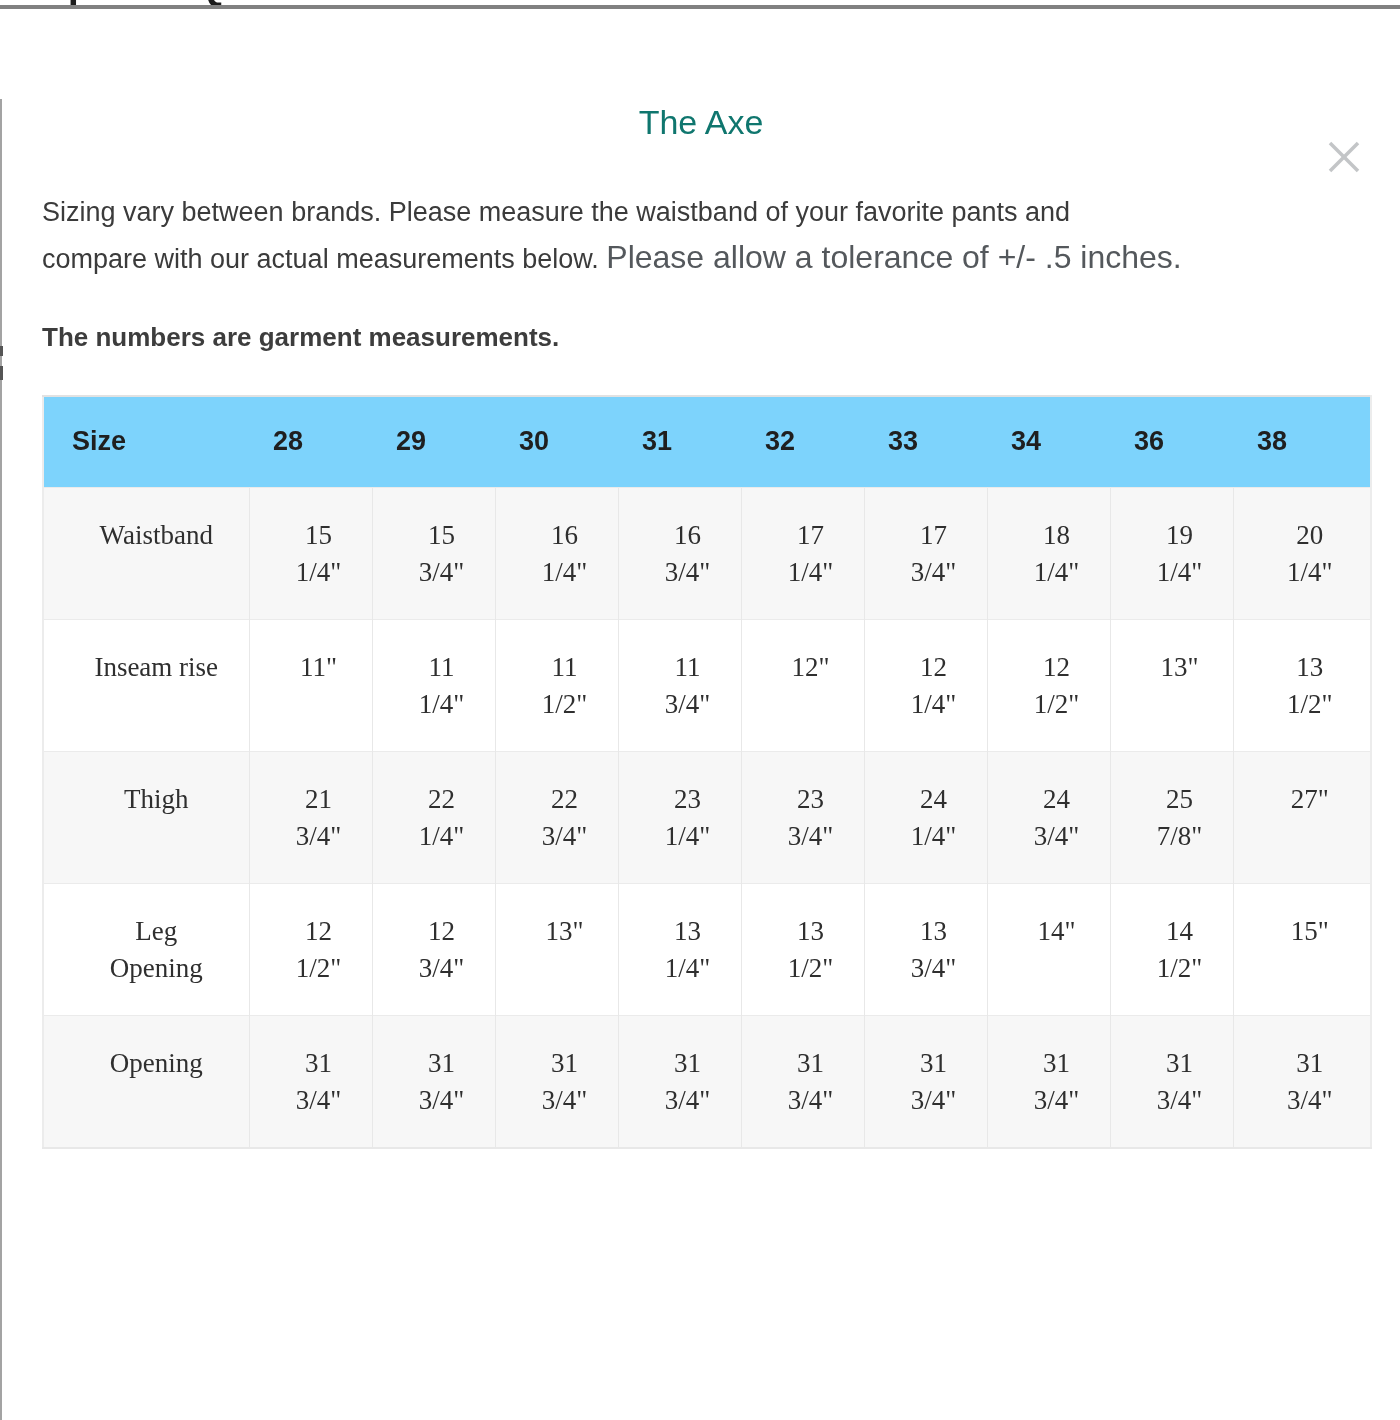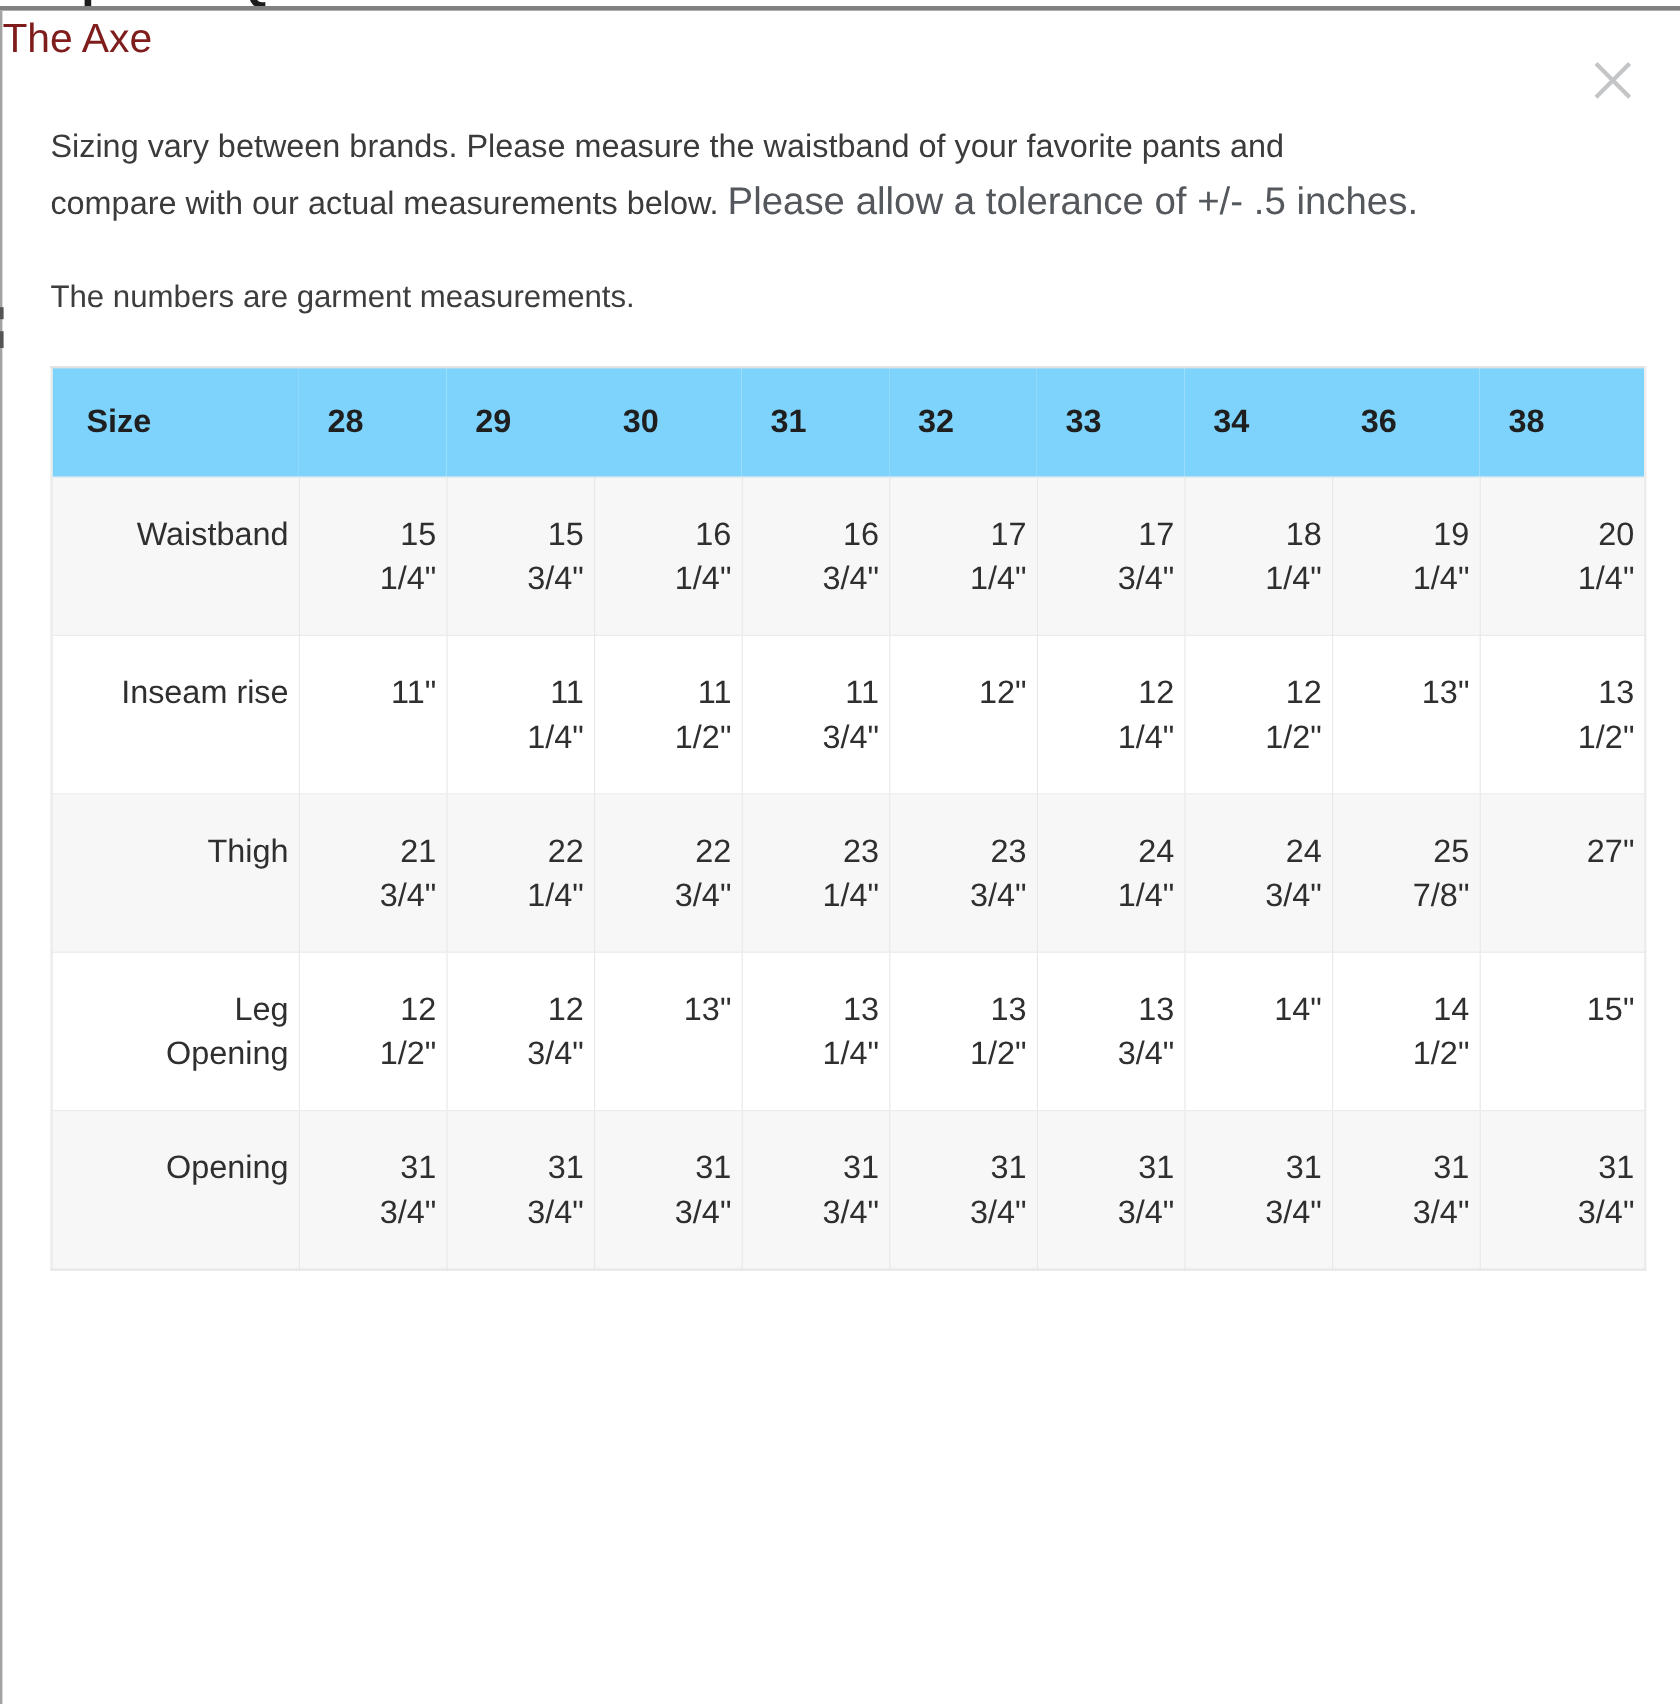--- a/index.html
+++ b/index.html
@@ -38,42 +38,43 @@
   .bg-artifact.a1 { top: 247px; height: 10px; }
   .bg-artifact.a2 { top: 267px; height: 14px; }
   .close-btn {
     position: absolute;
     top: 36px; right: 34px;
     width: 44px; height: 44px;
     cursor: pointer;
     display: flex; align-items: center; justify-content: center;
   }
   .modal-title {
-    text-align: left;
+    margin-top: 90px;
+    text-align: center;
     font-size: 34px;
     font-weight: normal;
     line-height: 47px;
-    color: #7f1d1d;
+    color: #0f766e;
   }
   .para {
     margin: 44px 70px 0 40px;
     font-size: 27px;
     line-height: 45px;
     color: #3b3b3b;
     white-space: pre-line;
   }
   .para.second { }
   .tolerance {
     font-size: 32px;
     color: #54585c;
   }
   .bold-note {
     margin: 33px 70px 0 40px;
     font-size: 26px;
-    font-weight: normal;
+    font-weight: bold;
     line-height: 45px;
     color: #3d3d3d;
   }
   
   table.size-chart {
     margin: 35px 32px 0 40px;
     width: 1328px;
     border-collapse: collapse;
     table-layout: fixed;
     border-top: 2px solid #e2e2e2;
@@ -89,26 +90,27 @@
     color: #1f1f1f;
     line-height: 37px;
     padding: 26px 8px 27px 24px;
     vertical-align: middle;
   }
   table.size-chart th:first-child { padding-left: 28px; }
   table.size-chart td {
     font-size: 27px;
     color: #2f2f2f;
     line-height: 37px;
-    text-align: right;
+    text-align: center;
     vertical-align: top;
     padding: 29px 8px 28px 24px;
     white-space: pre-line;
     border-left: 1px solid #e8e8e8;
     border-top: 1px solid #ebebeb;
+    font-family: Liberation Serif, serif;
   }
   table.size-chart td:first-child { border-left: none; padding-left: 28px; }
   table.size-chart tbody tr:nth-child(odd) td { background: #f7f7f7; }
   table.size-chart tbody tr:nth-child(even) td { background: #ffffff; }
 </style>
 </head>
 <body>
 
 <div class="bg-strip">
   <span class="bg-cliptext">help &amp; FAQ</span>

